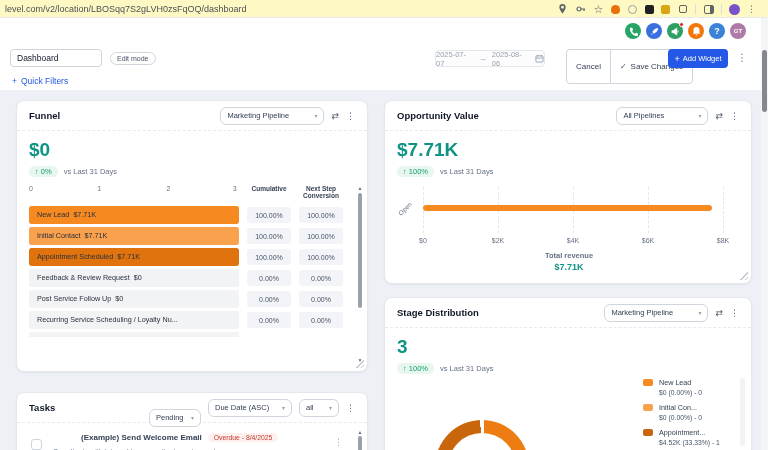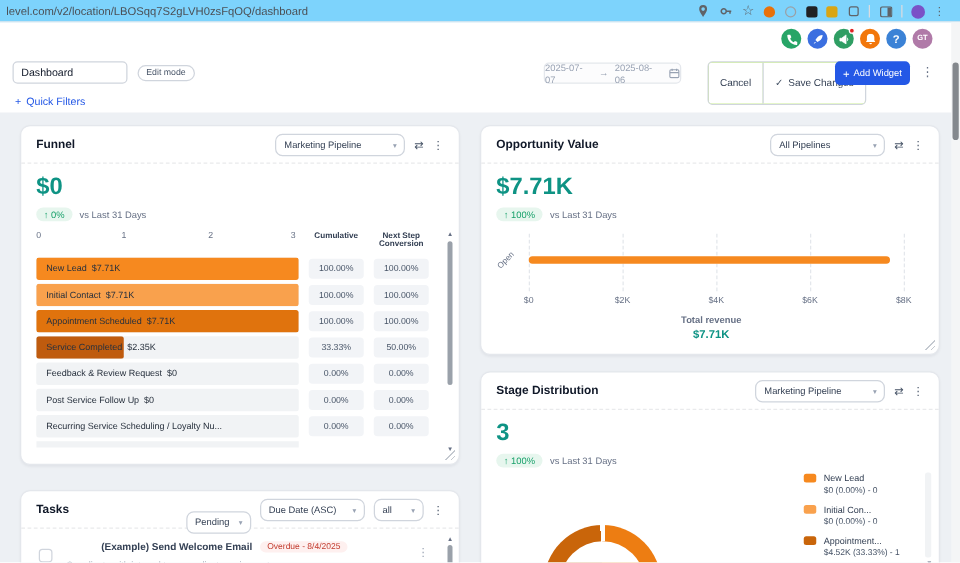--- a/index.html
+++ b/index.html
@@ -1,21 +1,21 @@
 <!DOCTYPE html>
 <html><head>
 <meta charset="utf-8">
 <style>
   *{margin:0;padding:0;box-sizing:border-box;}
   html,body{background:#fff;}
   body{font-family:"Liberation Sans",sans-serif;}
   .screen{position:relative;width:768px;height:450px;overflow:hidden;background:#fff;}
 
   
-  .browser-bar{position:absolute;left:0;top:0;width:768px;height:18px;background:#7dd3fc;border-bottom:1px solid #e8eaed;}
+  .browser-bar{position:absolute;left:0;top:0;width:768px;height:18px;background:#fef9c3;border-bottom:1px solid #e8eaed;}
   .url-text{position:absolute;left:5px;top:4px;font-size:9px;color:#4b5056;letter-spacing:0;}
   .browser-icons{position:absolute;right:12px;top:2px;height:14px;display:flex;align-items:center;gap:7px;color:#5f6368;}
   .bi{width:11px;height:11px;display:flex;align-items:center;justify-content:center;font-size:10px;line-height:1;}
   .ext-sq{width:9px;height:9px;border-radius:2px;}
   .divider-v{width:1px;height:10px;background:#dadce0;}
   .profile-dot{width:11px;height:11px;border-radius:50%;background:#7a52c7;}
   .dots{color:#5f6368;font-size:9px;line-height:1;}
 
   
   .app-header{position:absolute;left:0;top:18px;width:768px;height:28px;background:#fff;}
@@ -265,28 +265,20 @@
       <div class="f-row">
         <div class="f-track">
             <div class="f-bar" style="width: 100%; background: rgb(224, 115, 13);"></div>
           <span class="f-label"><span>Appointment Scheduled</span>&nbsp;&nbsp;<span>$7.71K</span></span>
           </div>
         <div class="f-cell">100.00%</div>
         <div class="f-cell">100.00%</div>
       </div>
       <div class="f-row">
         <div class="f-track">
-            <div class="f-bar" style="width: 33.33%; background: rgb(191, 91, 14);"></div>
-          <span class="f-label"><span>Service Completed</span>&nbsp;&nbsp;<span>$2.35K</span></span>
-          </div>
-        <div class="f-cell">33.33%</div>
-        <div class="f-cell">50.00%</div>
-      </div>
-      <div class="f-row">
-        <div class="f-track">
             <span class="f-label"><span>Feedback &amp; Review Request</span>&nbsp;&nbsp;<span>$0</span></span>
           </div>
         <div class="f-cell">0.00%</div>
         <div class="f-cell">0.00%</div>
       </div>
       <div class="f-row">
         <div class="f-track">
             <span class="f-label"><span>Post Service Follow Up</span>&nbsp;&nbsp;<span>$0</span></span>
           </div>
         <div class="f-cell">0.00%</div>

